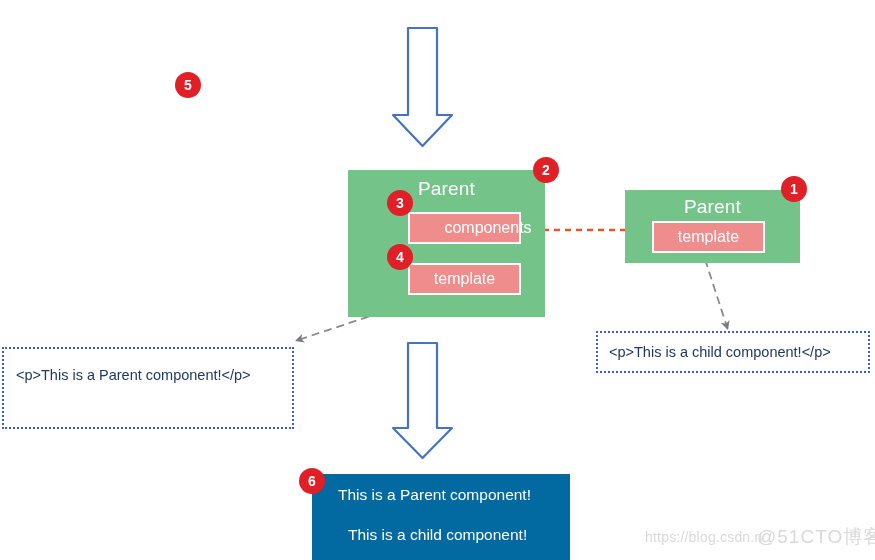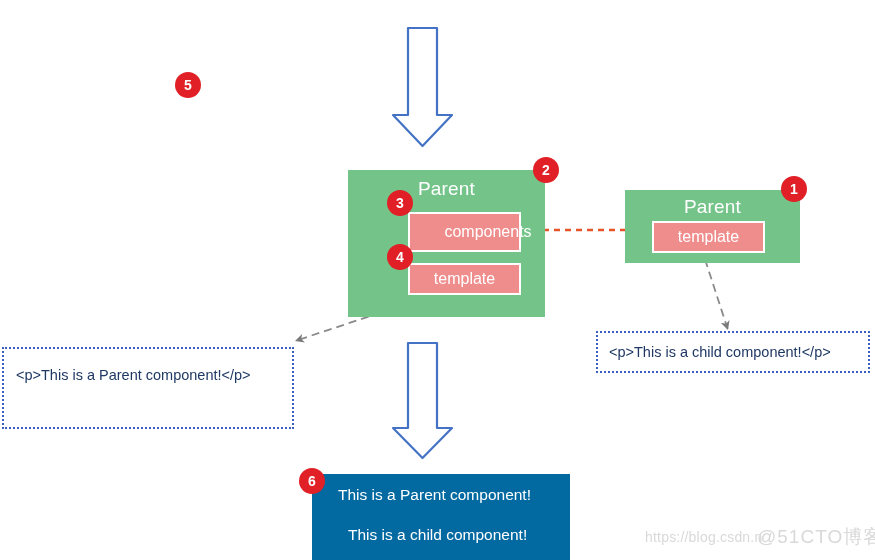--- a/index.html
+++ b/index.html
@@ -161,21 +161,21 @@
     <g>
       <line x1="701" y1="247" x2="728" y2="330" stroke="#8a8a8a" stroke-width="1.8" stroke-dasharray="8,5" marker-end="url(#arrow-gray)"></line>
     </g>
   </svg>
 
   <div class="badge" style="left:175px; top:72px;">5</div>
 
   <div class="comp-box" style="left:348px; top:170px; width:197px; height:147px;">
     <div class="comp-title" style="top:8px;">Parent</div>
 
-    <div class="inner-box" style="left:60px; top:42px; width:113px; height:40px;padding-left:47px;">components</div>
+    <div class="inner-box" style="left:60px; top:42px; width:113px; height:32px;padding-left:47px;">components</div>
 
     <div class="inner-box" style="left:60px; top:93px; width:113px; height:32px;">template</div>
   </div>
 
   <div class="badge" style="left:533px; top:157px;">2</div>
   <div class="badge" style="left:387px; top:190px;">3</div>
   <div class="badge" style="left:387px; top:244px;">4</div>
 
   <div class="comp-box" style="left:625px; top:190px; width:175px; height:73px;">
     <div class="comp-title" style="top:6px;">Parent</div>

